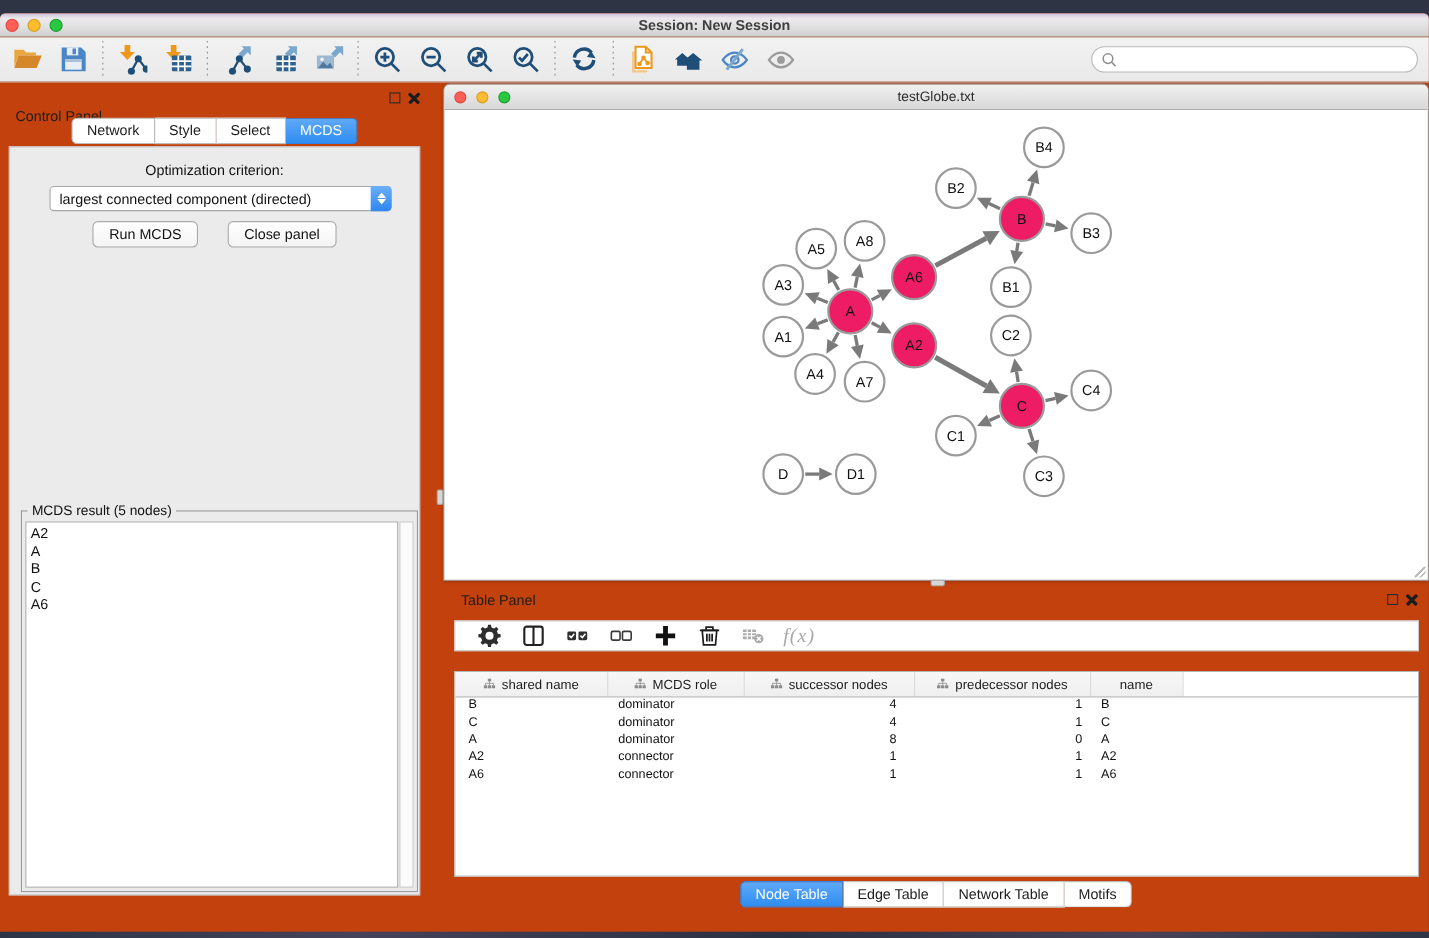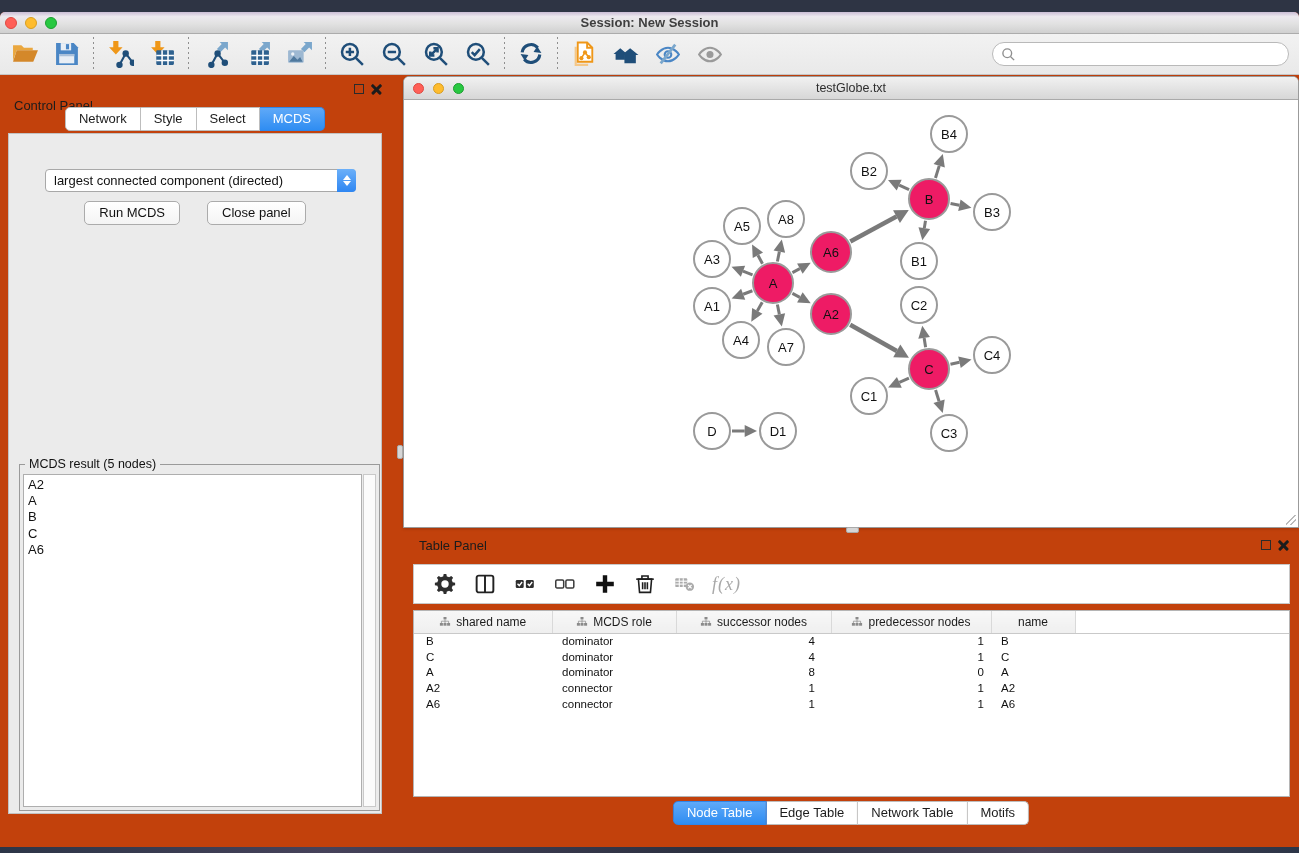--- a/index.html
+++ b/index.html
@@ -110,21 +110,21 @@
   .vsplit-handle { position:absolute; left:397px; top:433px; width:6px; height:14px;
     background:#d6d6d6; border:1px solid #aaa; border-radius:2px; }
   .hsplit-handle { position:absolute; left:846px; top:515px; width:13px; height:6px;
     background:#d6d6d6; border:1px solid #aaa; border-radius:2px; }
 
   
   .table-panel { position:absolute; left:403px; top:520px; width:896px; height:296px; }
   .tp-head { position:absolute; left:0; top:0; width:100%; height:26px;
     display:flex; align-items:center; padding:0 10px 0 16px; }
   .tp-head .panel-title { flex:1; }
-  .tp-toolbar { position:absolute; left:10px; right:9px; top:32px; height:40px;
+  .tp-toolbar { position:absolute; left:10px; right:9px; top:32px; height:28px;
     background:#fff; border:1px solid #c8c8c8; display:flex; align-items:center;
     padding-left:18px; gap:14px; }
   .tp-toolbar .tt-btn { width:26px; height:26px; display:flex; align-items:center;
     justify-content:center; }
   .tp-toolbar .tt-btn svg { width:22px; height:22px; }
   .fx-label { font-family:"Liberation Serif",serif; font-style:italic;
     font-size:18px; color:#a9a9a9; letter-spacing:1px; }
   .tp-tablebox { position:absolute; left:10px; right:9px; top:78px; bottom:31px;
     background:#fff; border:1px solid #b5b5b5; overflow:hidden; }
   table.grid { border-collapse:collapse; table-layout:fixed; width:100%; }
@@ -360,20 +360,21 @@
         <div class="close-ic"></div>
       </div>
     </div>
     <div class="cp-tabs seg" id="cp-tabs">
         <div class="seg-btn">Network</div>
         <div class="seg-btn">Style</div>
         <div class="seg-btn">Select</div>
         <div class="seg-btn active">MCDS</div>
       </div>
     <div class="cp-body">
+      <div class="opt-label">Optimization criterion:</div>
       <div class="combo">
         <div class="val">largest connected component (directed)</div>
         <div class="stepper">
           <i class="up"></i>
             <i class="dn"></i>
         </div>
       </div>
       <div class="cp-buttons">
         <button class="mac-btn">Run MCDS</button>
         <button class="mac-btn">Close panel</button>

